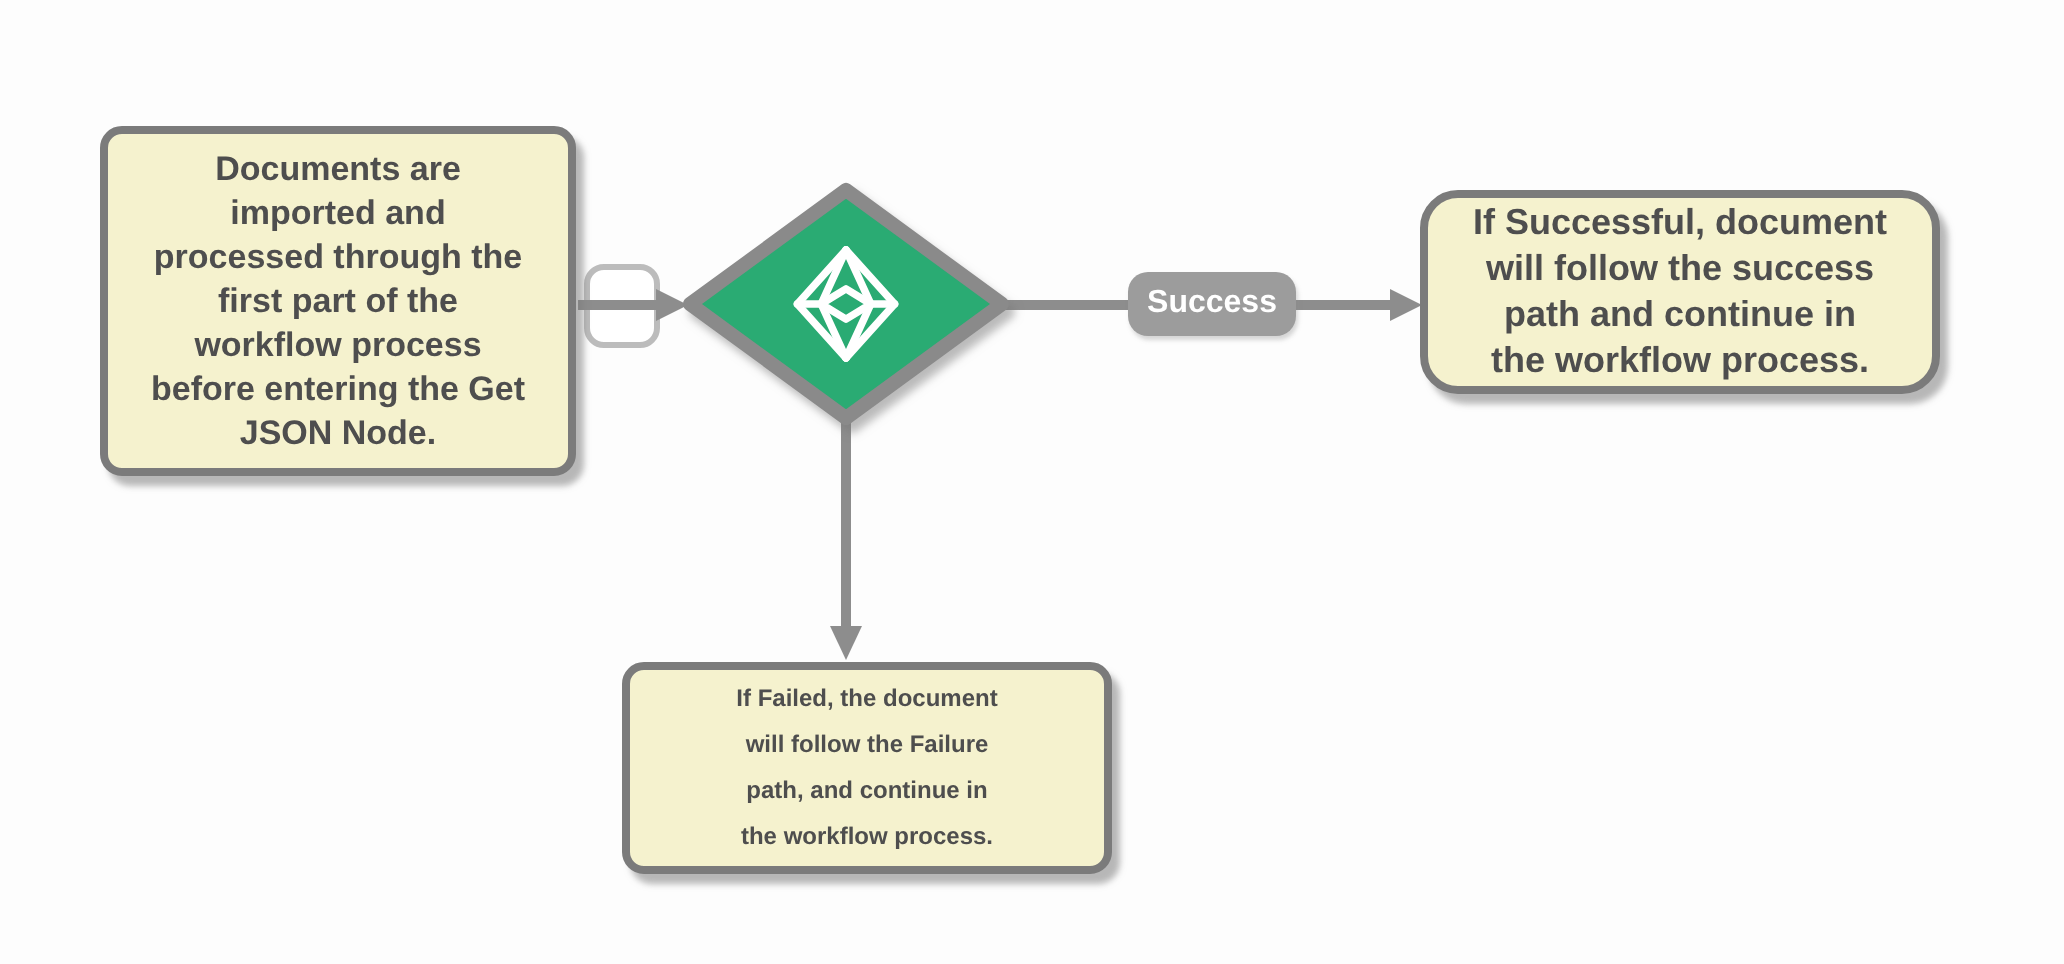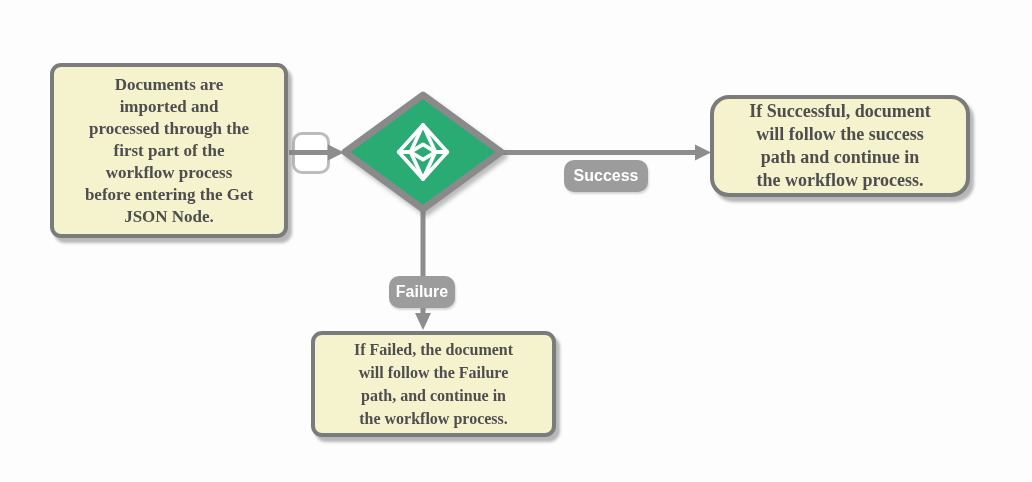--- a/index.html
+++ b/index.html
@@ -24,34 +24,33 @@
   }
   .note{
     position:absolute;
     background:var(--note_fill);
     border:4px solid var(--note_border);
     border-radius:11px;
     box-shadow:4px 5px 3px rgba(125,125,125,.55);
     display:flex;align-items:center;justify-content:center;
     text-align:center;
     z-index:3;
-    font-family:Liberation Serif, serif;
   }
   .note-text{
     color:var(--note_text);
     font-weight:bold;
     white-space:pre-line;
     width:100%;
   }
   #note-left{left:50px;top:63px;width:238px;height:175px;}
   #note-left .note-text{font-size:17px;line-height:22px;}
   #note-right{left:710px;top:95px;width:260px;height:102px;border-radius:19px;}
   #note-right .note-text{font-size:18px;line-height:23px;}
   #note-bottom{left:311px;top:331px;width:245px;height:106px;}
-  #note-bottom .note-text{font-size:16px;line-height:23px;}
+  #note-bottom .note-text{font-size:12px;line-height:23px;}
 
   .bracket{
     position:absolute;
     left:292px;top:132px;width:38px;height:42px;
     background:#ffffff;
     border:3px solid #bcbcbc;
     border-radius:10px;
     z-index:1;
   }
   svg.connectors{
@@ -86,21 +85,20 @@
   .pill{
     position:absolute;
     background:var(--label_fill);
     color:var(--label_text);
     font-weight:bold;
     font-size:16px;
     border-radius:10px;
     display:flex;align-items:center;justify-content:center;
     z-index:5;
     box-shadow:1px 2px 2px rgba(140,140,140,.35);
-    margin-top:24px;
   }
   #pill-success{left:564px;top:136px;width:84px;height:32px;}
   #pill-failure{left:389px;top:252px;width:66px;height:32px;}
 </style>
 </head>
 <body>
 
 <div class="canvas">
 
   <div class="bracket"></div>
@@ -154,15 +152,14 @@
   </div>
 
   <div class="note" id="note-bottom">
     <div class="note-text">If Failed, the document
 will follow the Failure
 path, and continue in
 the workflow process.</div>
   </div>
 
   <div class="pill" id="pill-success">Success</div>
-  <div class="pill" id="pill-failure">Failure</div>
 
 </div>
 
 </body></html>

